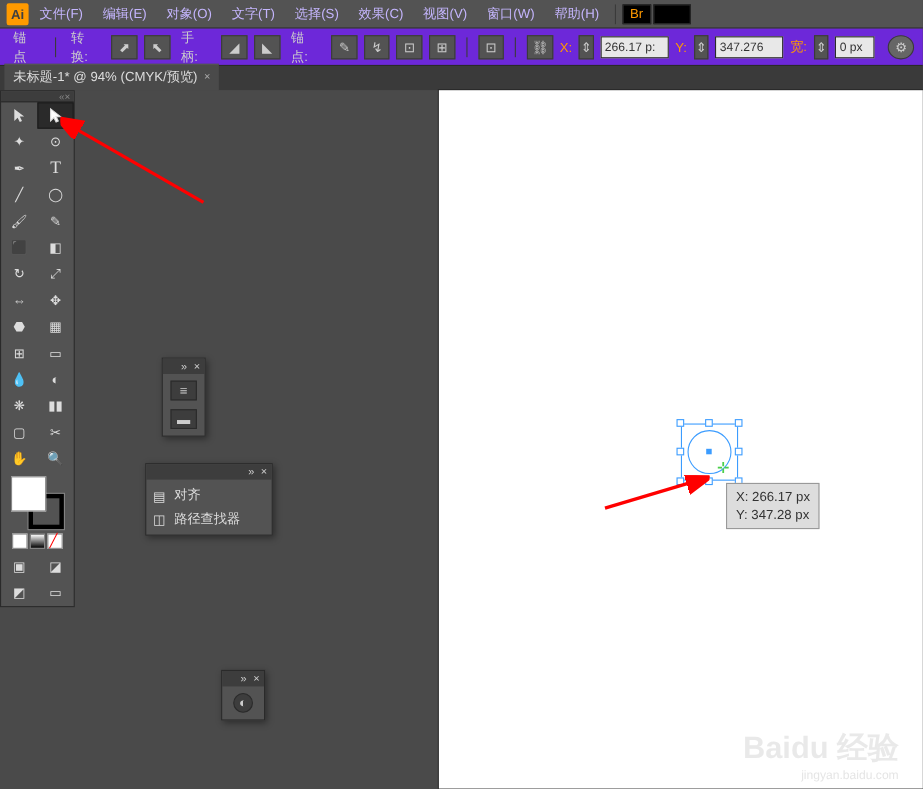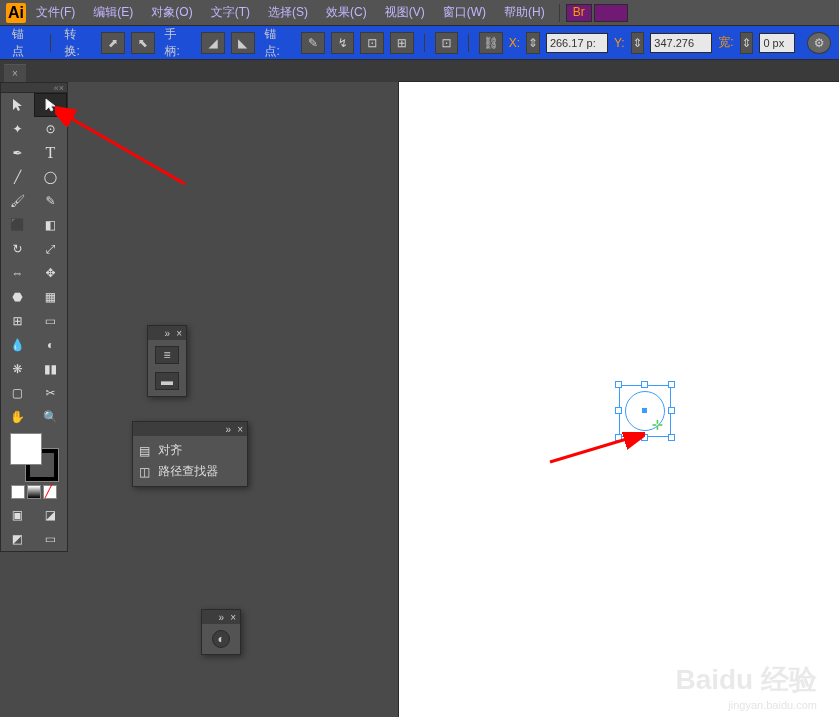--- a/index.html
+++ b/index.html
@@ -1,22 +1,22 @@
 <!DOCTYPE html>
 <html><head>
 <meta charset="utf-8">
 <style>
 *{margin:0;padding:0;box-sizing:border-box;font-family:Arial,"Microsoft YaHei",sans-serif;font-size:12px;user-select:none}
 body{background:#4a4a4a;width:839px;height:717px;overflow:hidden;position:relative}
 .menubar{height:26px;background:#535353;display:flex;align-items:center;gap:2px;padding:0 6px;border-bottom:1px solid #2a2a2a}
-.ai-logo{width:20px;height:20px;background:#ff9a00;color:#000000;font-weight:bold;display:flex;align-items:center;justify-content:center;font-size:16px;border-radius:2px}
+.ai-logo{width:20px;height:20px;background:#ff9a00;color:#404040;font-weight:bold;display:flex;align-items:center;justify-content:center;font-size:12px;border-radius:2px}
 .menu-item{color:#c4b5fd;padding:0 8px;cursor:default}
 .menu-sep{width:1px;height:18px;background:#3a3a3a;margin:0 4px}
-.menu-icon{width:26px;height:18px;background:#701a75;border:1px solid #2a2a2a}
-.controlbar{height:34px;background:#1d4ed8;display:flex;align-items:center;gap:6px;padding:0 8px;border-bottom:1px solid #2a2a2a;color:#ddd;font-size:11px}
+.menu-icon{width:26px;height:18px;background:#000000;border:1px solid #2a2a2a}
+.controlbar{height:34px;background:#6d28d9;display:flex;align-items:center;gap:6px;padding:0 8px;border-bottom:1px solid #2a2a2a;color:#ddd;font-size:11px}
 .ctrl-label{color:#ccc;padding:0 4px}
 .ctrl-btn{width:24px;height:22px;background:#535353;border:1px solid #3a3a3a;display:flex;align-items:center;justify-content:center;color:#ccc}
 .ctrl-input{width:62px;height:20px;background:#e8e8e8;border:1px solid #2a2a2a;color:#333;font-size:11px;padding:0 3px}
 .tabbar{height:22px;background:#3a3a3a;display:flex;align-items:flex-end;padding:0 4px}
 .tab{background:#4a4a4a;color:#ddd;padding:3px 8px;font-size:11px;border-top:1px solid #555;display:flex;align-items:center;gap:6px}
 .tab-x{color:#aaa;cursor:default;font-size:10px}
 .workspace{position:absolute;top:82px;left:0;right:0;bottom:0;background:#4a4a4a}
 .toolbox{position:absolute;top:0;left:0;width:68px;background:#535353;border:1px solid #2a2a2a}
 .toolbox-header{height:10px;background:#3d3d3d;border-bottom:1px solid #2a2a2a;display:flex;justify-content:flex-end;align-items:center;padding-right:3px}
 .tbx-x{color:#888;font-size:9px}
@@ -98,20 +98,21 @@
   <input class="ctrl-input" value="347.276" style="">
   <span class="w-orange">宽:</span>
   <div class="ctrl-btn" style="width:14px">⇕</div>
   <input class="ctrl-input" style="width: 36px;" value="0 px">
   <div style="flex:1"></div>
   <div class="ctrl-btn" style="border-radius:50%;background:#666">⚙</div>
 </div>
 
 <div class="tabbar">
   <div class="tab">
+    <span>未标题-1* @ 94% (CMYK/预览)</span>
     <span class="tab-x">×</span>
   </div>
 </div>
 
 <div class="workspace">
 
   <div class="toolbox">
     <div class="toolbox-header">
       <span class="tbx-x">«</span>
       <span class="tbx-x">×</span>
@@ -223,20 +224,24 @@
       <div class="handle h-l"></div>
       <div class="handle h-r"></div>
       <div class="handle h-bl"></div>
       <div class="handle h-b"></div>
       <div class="handle h-br"></div>
       <div class="center-dot"></div>
       <div class="green-mark">⊹</div>
     </div>
   </div>
 
+  <div class="tooltip">
+    <div>X: 266.17 px</div>
+    <div>Y: 347.28 px</div>
+  </div>
 
   <svg class="arrow-red" style="top:22px;left:55px;width:140px;height:90px">
     <defs>
         <marker id="ah1" markerWidth="10" markerHeight="10" refX="2" refY="3" orient="auto">
           <path d="M0,0 L0,6 L8,3 z" fill="#ff0000"></path>
         </marker>
       </defs>
     <line x1="130" y1="80" x2="12" y2="12" stroke="#ff0000" stroke-width="3" marker-end="url(#ah1)"></line>
   </svg>
   <svg class="arrow-red" style="top:350px;left:545px;width:100px;height:40px">

